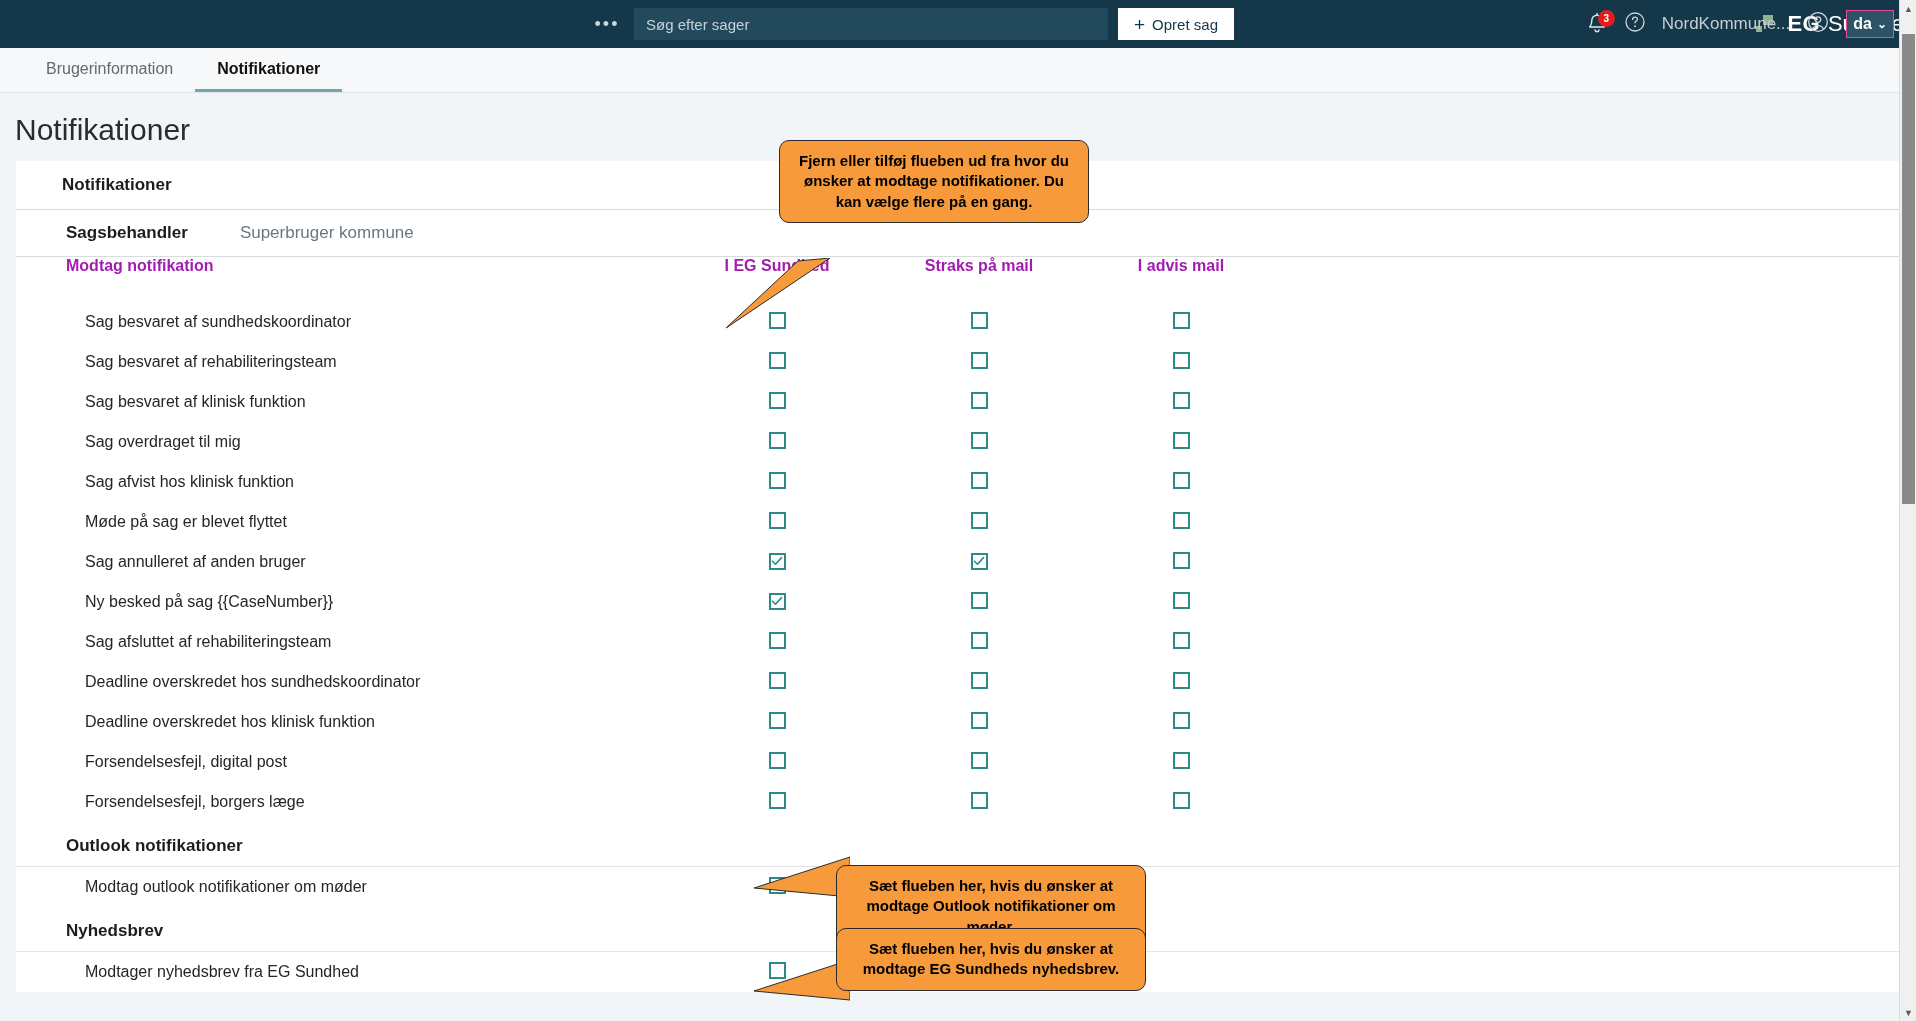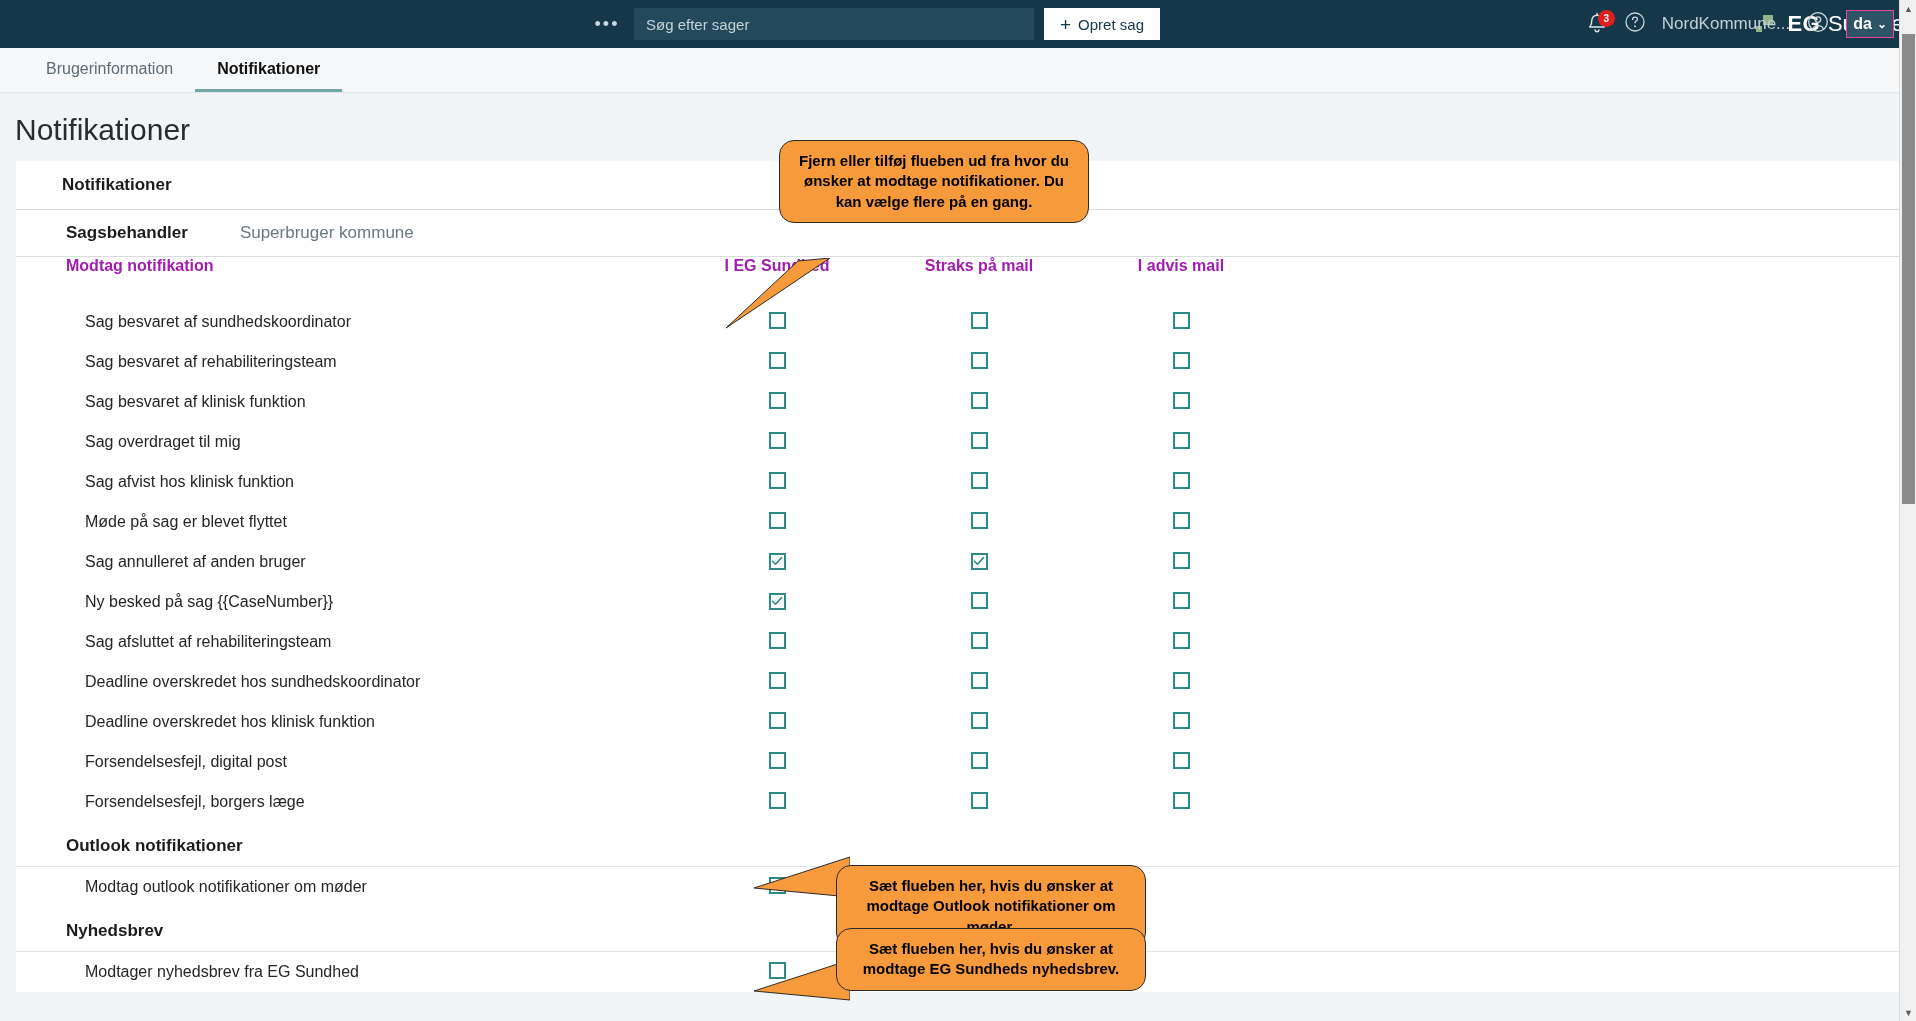--- a/index.html
+++ b/index.html
@@ -30,21 +30,21 @@
   .search-wrap {
     position: absolute; left: 590px; top: 8px;
     display: flex; align-items: center; gap: 10px;
   }
   .dots-btn {
     width: 34px; height: 32px; color: #c9d6dc; font-size: 18px;
     display: flex; align-items: center; justify-content: center;
     letter-spacing: 2px; cursor: pointer; background: transparent; border: none;
   }
   .search-input {
-    width: 400px; height: 32px; background: #224a5c; border: none;
+    width: 474px; height: 32px; background: #224a5c; border: none;
     color: #cfd9de; font-size: 15px; padding: 16px 12px;
     font-family: "Liberation Sans", sans-serif;
   }
   .search-input::placeholder { color: #c6d2d8; }
   .create-btn {
     height: 32px; background: #ffffff; border: none; color: #143849;
     font-size: 15px; padding: 0 16px; display: flex; align-items: center;
     gap: 7px; cursor: pointer; font-family: "Liberation Sans", sans-serif;
   }
   .create-btn .plus { font-size: 19px; line-height: 1; }
@@ -125,21 +125,21 @@
   .cbx.on .tick { display: block; }
 
   .group-head {
     padding: 14px 0 10px 50px; font-size: 17px; font-weight: bold; color: #1c1c1c;
   }
   .thin-div { border-bottom: 1px solid #e2e6e9; }
 
   
   .callout {
     position: absolute; background: #f79a3c; border: 1px solid #2b2b2b;
-    border-radius: 15px; color: #000; font-weight: bold;
+    border-radius: 10px; color: #000; font-weight: bold;
     font-size: 15px; line-height: 1.35; text-align: center;
     padding: 10px 14px; z-index: 40;
   }
   .callout.c1 { left: 779px; top: 140px; width: 310px; }
   .callout.c2 { left: 836px; top: 865px; width: 310px; }
   .callout.c3 { left: 836px; top: 928px; width: 310px; }
   .tail { position: absolute; z-index: 39; }
 
   
   .vscroll {

